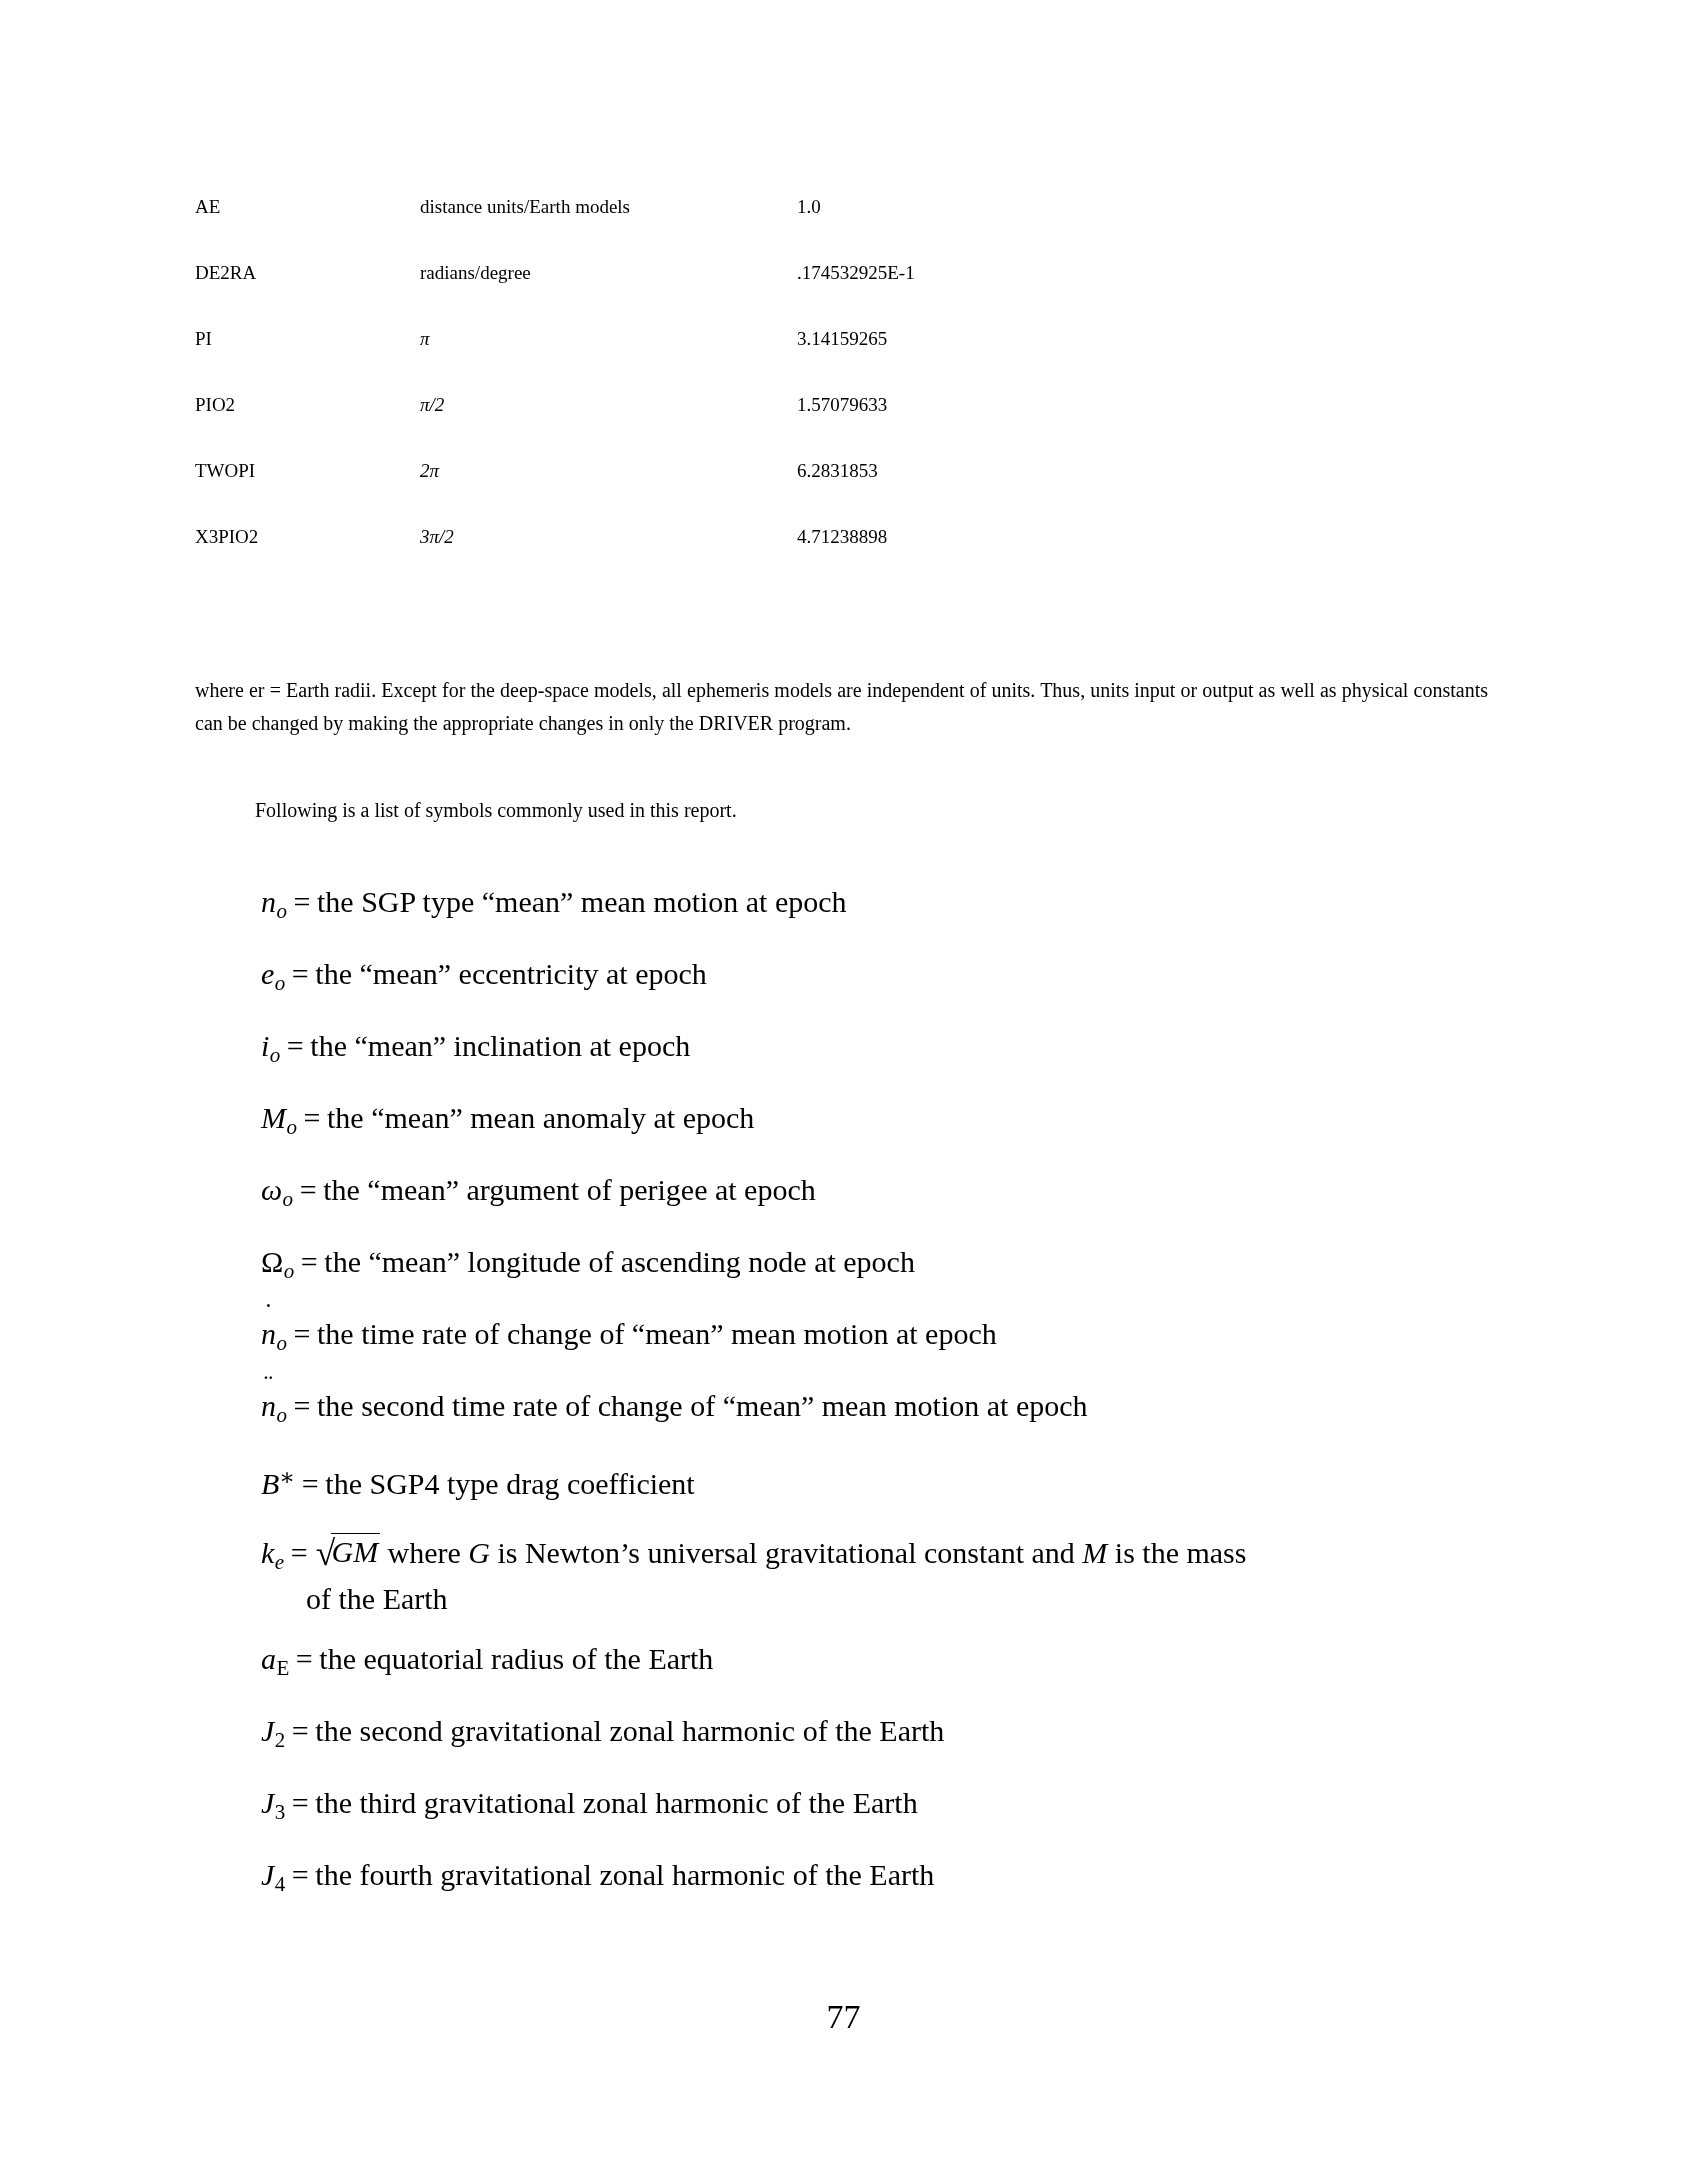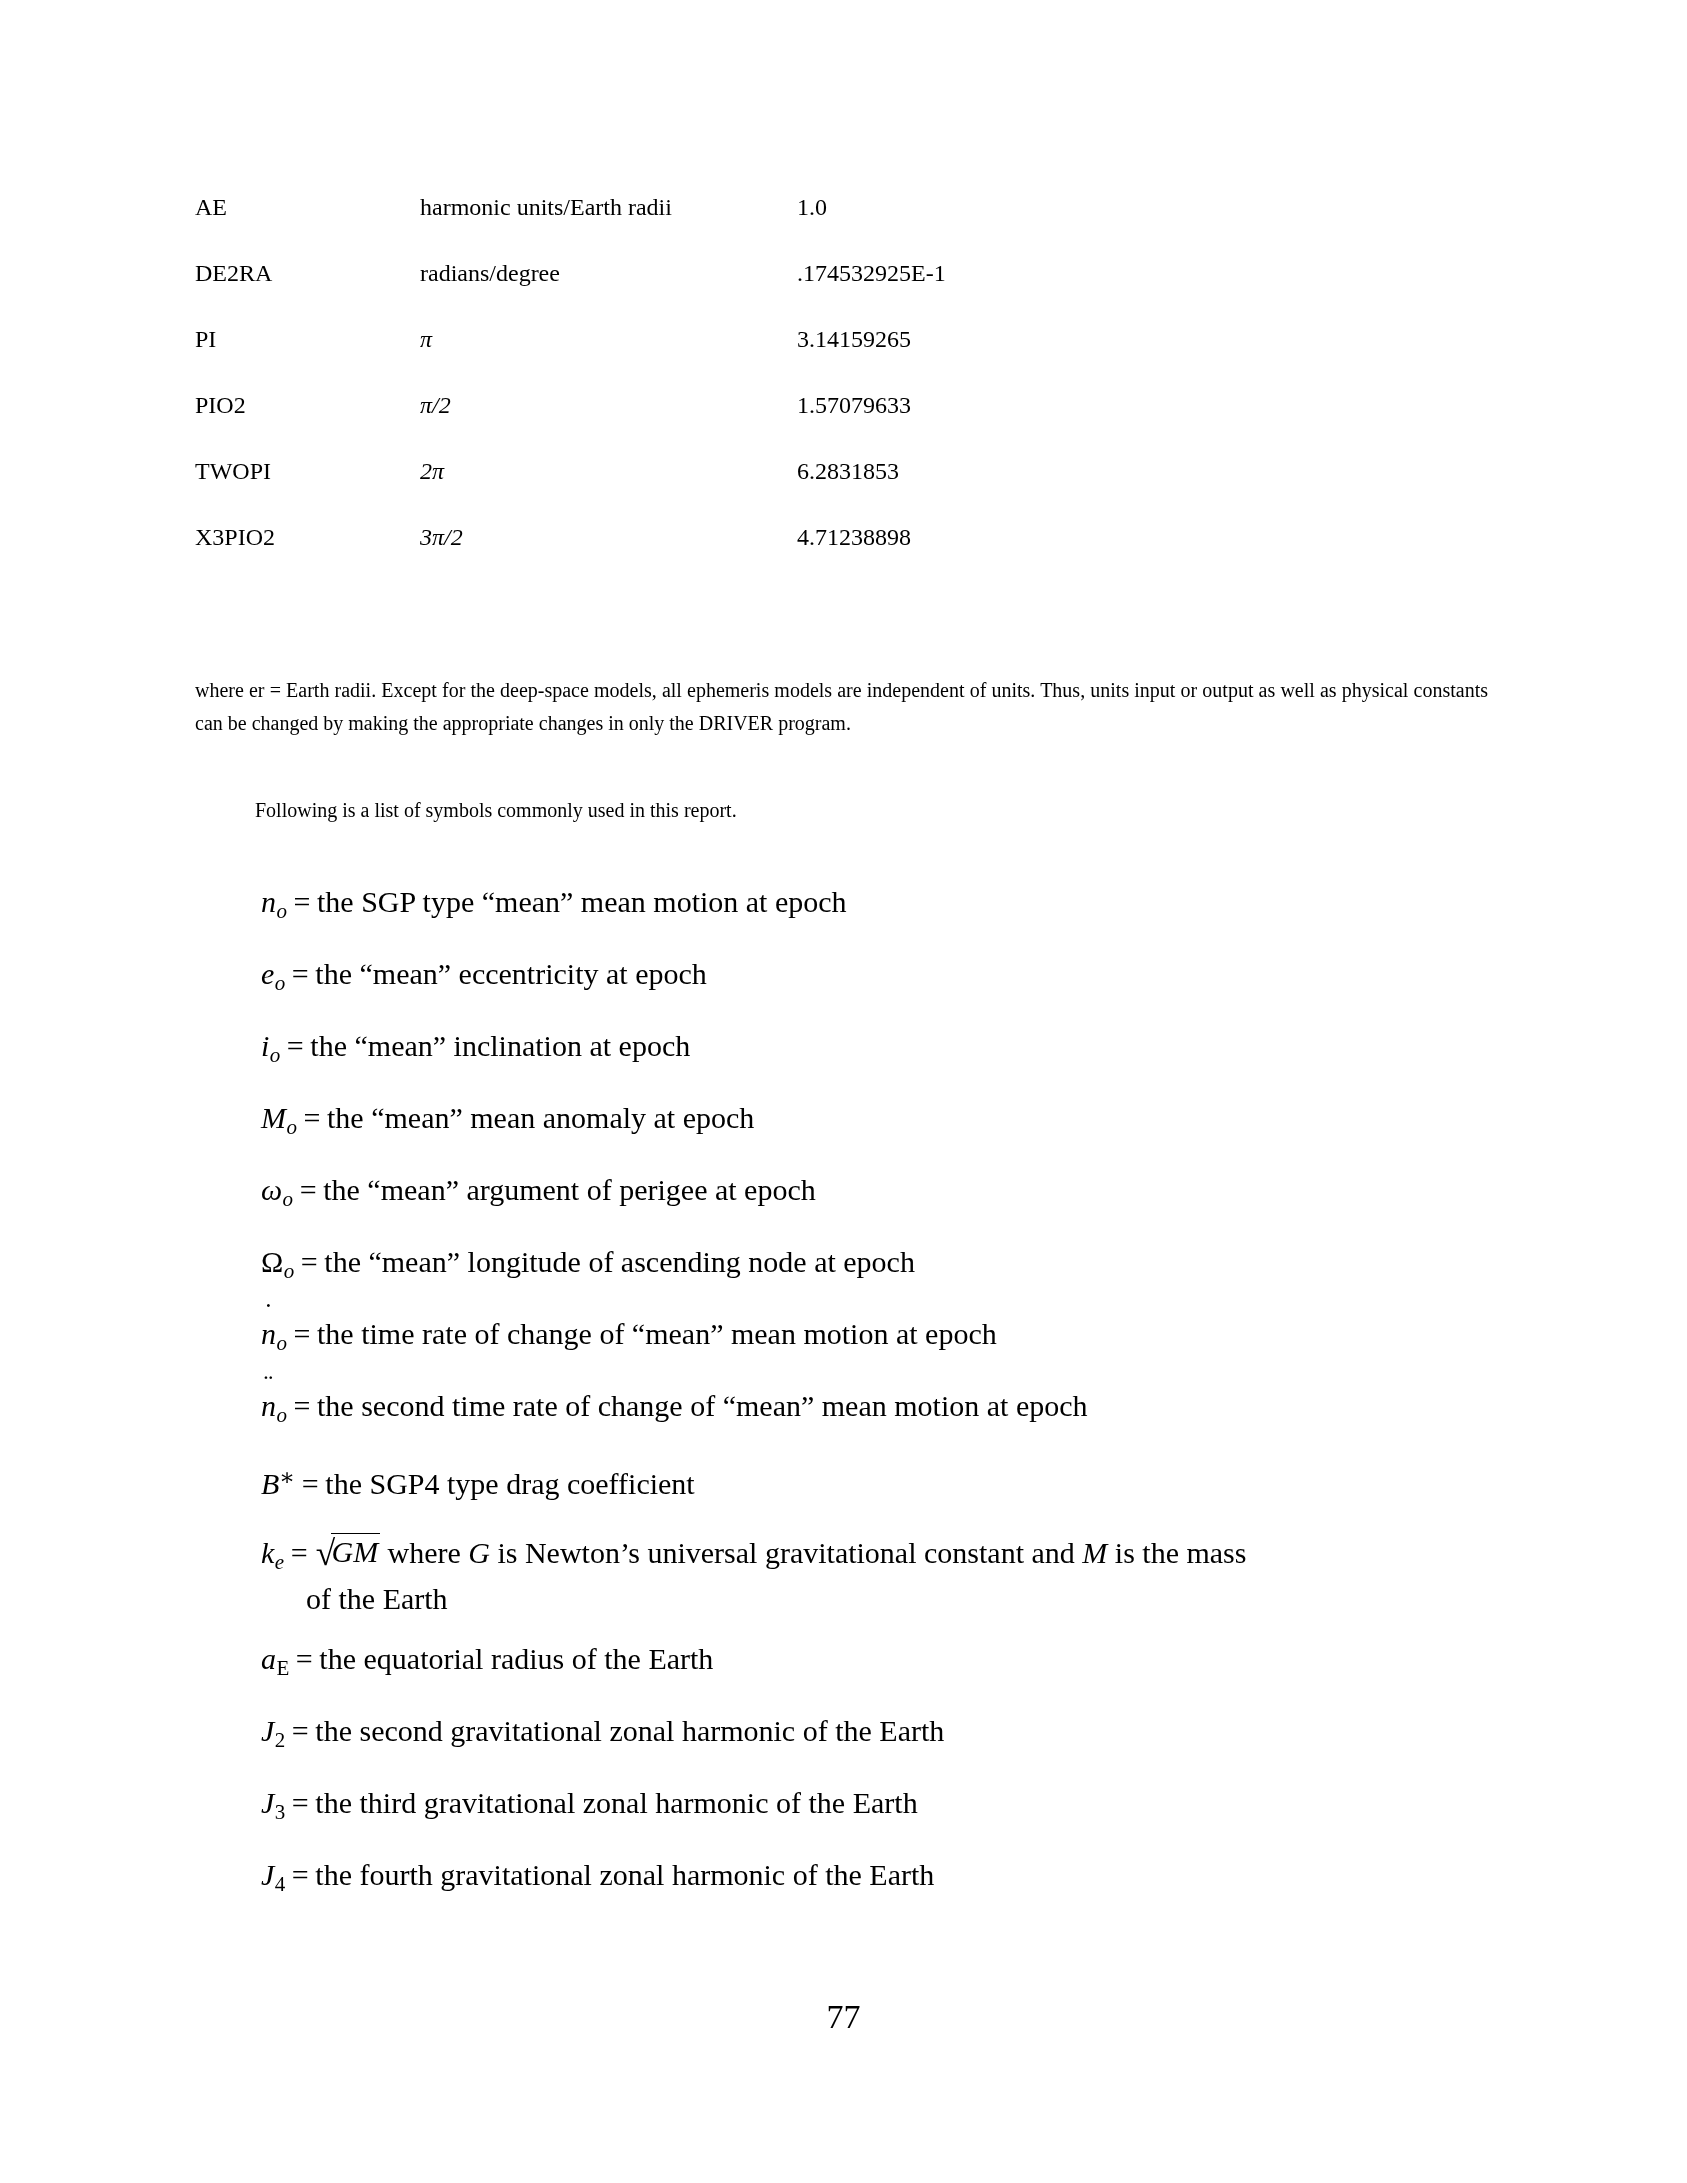--- a/index.html
+++ b/index.html
@@ -29,21 +29,21 @@
   .const-table {
     position: absolute;
     left: 0;
     top: 192px;
     width: 926px;
     border-collapse: collapse;
   }
   .const-table td {
     padding: 0 0 36px 0;
     vertical-align: baseline;
-    font-size: 24px;
+    font-size: 19px;
     line-height: 30px;
     white-space: nowrap;
   }
   .col-name  { width: 225px; }
   .col-desc  { width: 377px; }
   .col-value { width: 324px; }
 
   
   .para {
     position: absolute;
@@ -165,21 +165,21 @@
 </head>
 <body>
 
 <div class="page">
   <div class="content">
 
     <table class="const-table">
       <tbody>
         <tr>
           <td class="col-name">AE</td>
-          <td class="col-desc">harmonic units/Earth radii</td>
+          <td class="col-desc">distance units/Earth models</td>
           <td class="col-value">1.0</td>
         </tr>
         <tr>
           <td class="col-name">DE2RA</td>
           <td class="col-desc">radians/degree</td>
           <td class="col-value">.174532925E-1</td>
         </tr>
         <tr>
           <td class="col-name">PI</td>
           <td class="col-desc mi">π</td>

